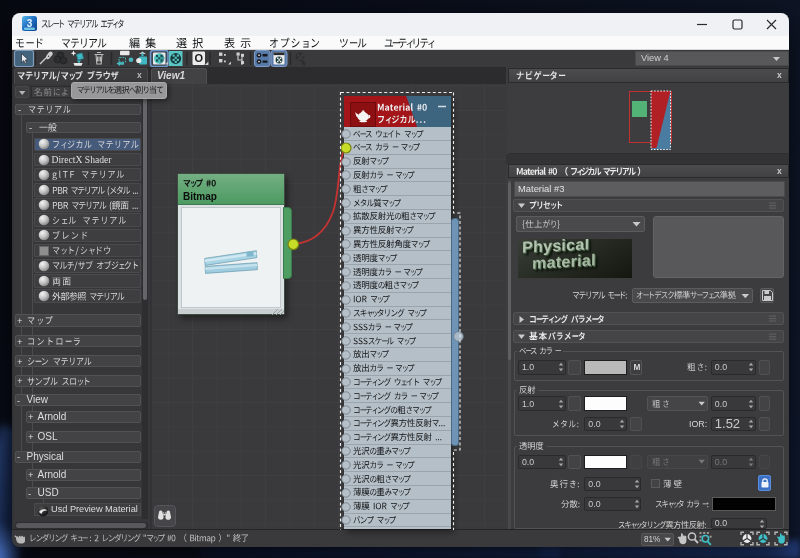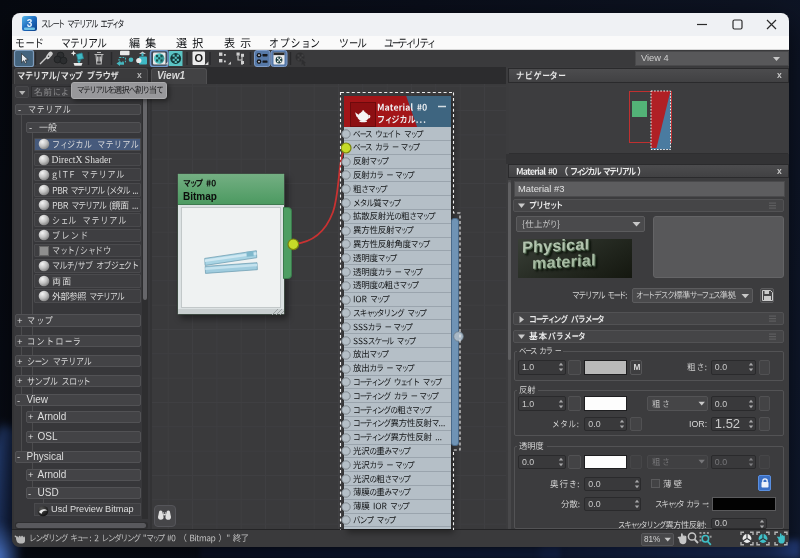--- a/index.html
+++ b/index.html
@@ -560,21 +560,21 @@
 <div style="position:absolute;font-family:'Liberation Sans',sans-serif;font-size:9.5px;color:#dedede;line-height:11.4px;white-space:nowrap;left:28.0px;top:469.1px;">+</div>
 <div style="position:absolute;font-family:'Liberation Sans',sans-serif;font-size:10.0px;color:#dedede;line-height:12.0px;white-space:nowrap;left:37.5px;top:468.6px;">Arnold</div>
 <div style="position:absolute;left:26.0px;top:487.0px;width:114.5px;height:12.3px;background:#434346;border:1px solid #525255;border-radius:2px"></div>
 <div style="position:absolute;font-family:'Liberation Sans',sans-serif;font-size:9.5px;color:#dedede;line-height:11.4px;white-space:nowrap;left:28.0px;top:487.6px;">-</div>
 <div style="position:absolute;font-family:'Liberation Sans',sans-serif;font-size:10.0px;color:#dedede;line-height:12.0px;white-space:nowrap;left:37.5px;top:487.1px;">USD</div>
 <div style="position:absolute;left:34.0px;top:503.3px;width:106.5px;height:13.0px;background:#3e3e41;border:1px solid #4a4a4d"></div>
 <svg style="position:absolute;left:37px;top:504.5px" width="12" height="12">
     <circle cx="6" cy="6" r="5.3" fill="url(#sphdark)"></circle>
     <path d="M2 7 C4 3.5 8 3.5 10.5 5.5 C8 5 5 6 4.5 9 Z" fill="#e8e8e8"></path>
   </svg>
-<div style="position:absolute;font-family:'Liberation Sans',sans-serif;font-size:9.2px;color:#dedede;line-height:11.0px;white-space:nowrap;left:51.0px;top:504.3px;">Usd Preview Bitmap</div>
+<div style="position:absolute;font-family:'Liberation Sans',sans-serif;font-size:9.2px;color:#dedede;line-height:11.0px;white-space:nowrap;left:51.0px;top:504.3px;">Usd Preview Material</div>
 <div style="position:absolute;left:141.5px;top:84.5px;width:6.5px;height:434.5px;background:#2e2e30"></div>
 <div style="position:absolute;left:142.5px;top:86.0px;width:4.5px;height:214.0px;background:#66666a;border-radius:3px"></div>
 <div style="position:absolute;left:15.0px;top:521.5px;width:133.0px;height:7.0px;background:#2e2e30;border-radius:3px"></div>
 <div style="position:absolute;left:16.0px;top:522.5px;width:130.0px;height:5.0px;background:#59595d;border-radius:3px"></div>
 <div style="position:absolute;left:152px;top:84px;width:354px;height:445px;background:#3a3a3c;overflow:hidden">
 <svg width="354" height="445" style="position:absolute;left:0;top:0">
       <line x1="16.2" y1="0" x2="16.2" y2="445" stroke="#3f3f42" stroke-width="1"></line>
       <line x1="40.5" y1="0" x2="40.5" y2="445" stroke="#3f3f42" stroke-width="1"></line>
       <line x1="64.9" y1="0" x2="64.9" y2="445" stroke="#3f3f42" stroke-width="1"></line>
       <line x1="89.2" y1="0" x2="89.2" y2="445" stroke="#3f3f42" stroke-width="1"></line>

